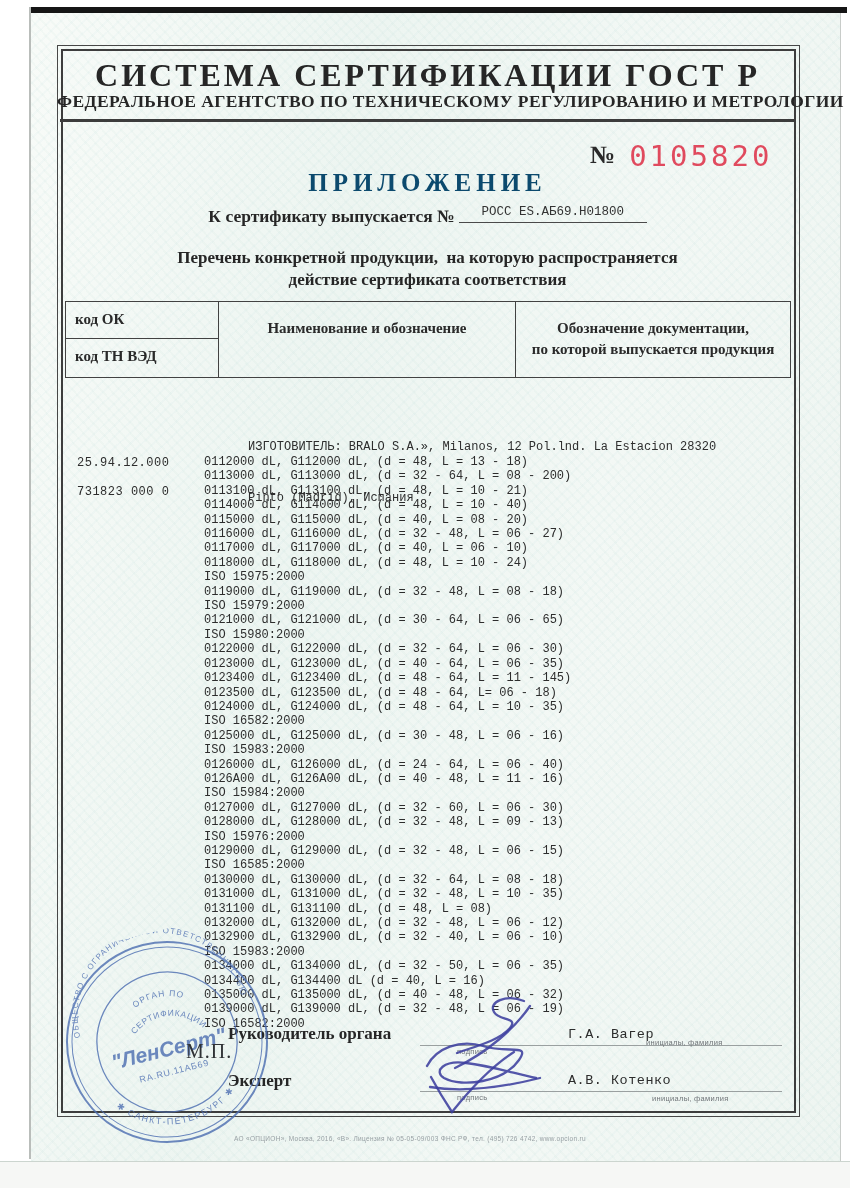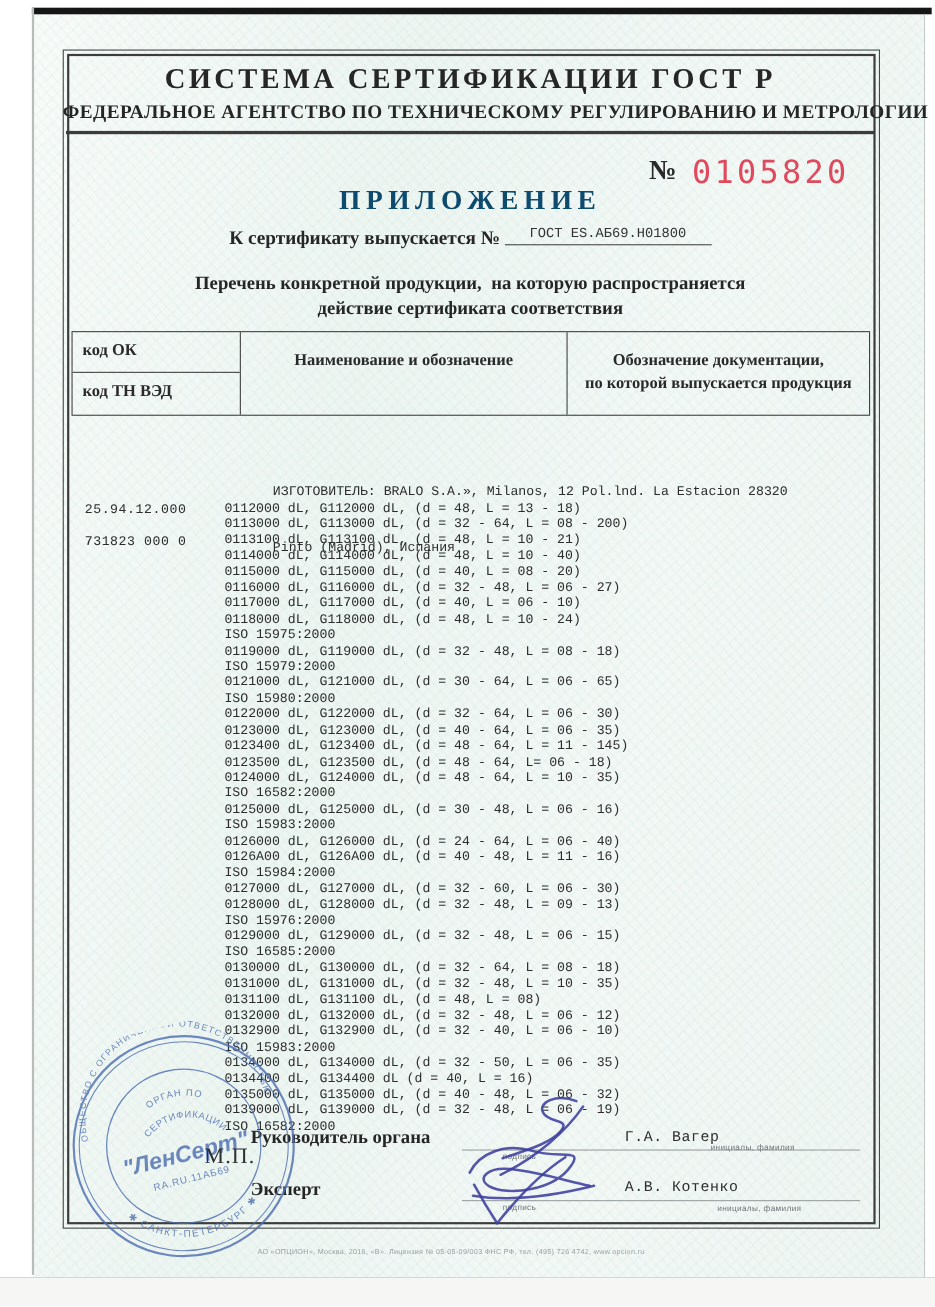--- a/index.html
+++ b/index.html
@@ -23,21 +23,21 @@
       repeating-linear-gradient(48deg, rgba(140,195,175,0.055) 0 2px, rgba(255,255,255,0) 2px 7px),
       repeating-linear-gradient(-44deg, rgba(120,185,200,0.045) 0 2px, rgba(255,255,255,0) 2px 8px),
       linear-gradient(100deg,#f8fbf8 0%,#edf5f1 35%,#f3f8f5 65%,#eef5f1 100%);
   }
 
   
   .frame{position:absolute;left:57px;top:45px;width:741px;height:1070px;border:1px solid #474747;}
   .frame::before{content:"";position:absolute;inset:3px;border:2px solid #3d3d3d;}
 
   .title{position:absolute;left:57px;top:57px;width:741px;text-align:center;
-    font-size:26px;font-weight:bold;letter-spacing:3px;color:#262626;}
+    font-size:32px;font-weight:bold;letter-spacing:3px;color:#262626;}
   .agency{position:absolute;left:57px;top:91px;width:741px;text-align:center;
     font-size:17.5px;font-weight:bold;letter-spacing:0.4px;color:#262626;white-space:nowrap;}
   .header-rule{position:absolute;left:60px;top:119px;width:735px;height:3px;background:#3c3c3c;}
 
   .serial{position:absolute;left:590px;top:139px;white-space:nowrap;text-align:right;}
   .serial .pre{font-size:25px;font-weight:bold;color:#2a2a2a;vertical-align:3px;}
   .serial .digits{font-family:"DejaVu Sans Mono", monospace;font-size:29px;color:#e04a5e;letter-spacing:3px;margin-left:14px;}
 
   .appendix-title{position:absolute;left:57px;top:169px;width:741px;text-align:center;
     font-size:25px;font-weight:bold;letter-spacing:5px;color:#0c4a6e;}
@@ -111,21 +111,21 @@
 <div class="header-rule"></div>
 
 <div class="serial">
   <span class="pre">№</span><span class="digits">0105820</span>
 </div>
 
 <div class="appendix-title">ПРИЛОЖЕНИЕ</div>
 
 <div class="cert-line">
   <span class="lbl">К сертификату выпускается №</span>
-  <span class="val">ГОСТ ES.АБ69.Н01800</span>
+  <span class="val">РОСС ES.АБ69.Н01800</span>
 </div>
 
 <div class="purpose"><span>Перечень конкретной продукции,  на которую распространяется</span>
 <span>действие сертификата соответствия</span></div>
 
 <div class="tbl">
   <div class="v v1"></div>
   <div class="v v2"></div>
   <div class="h1"></div>
   <div class="cell c1a">код ОК</div>

